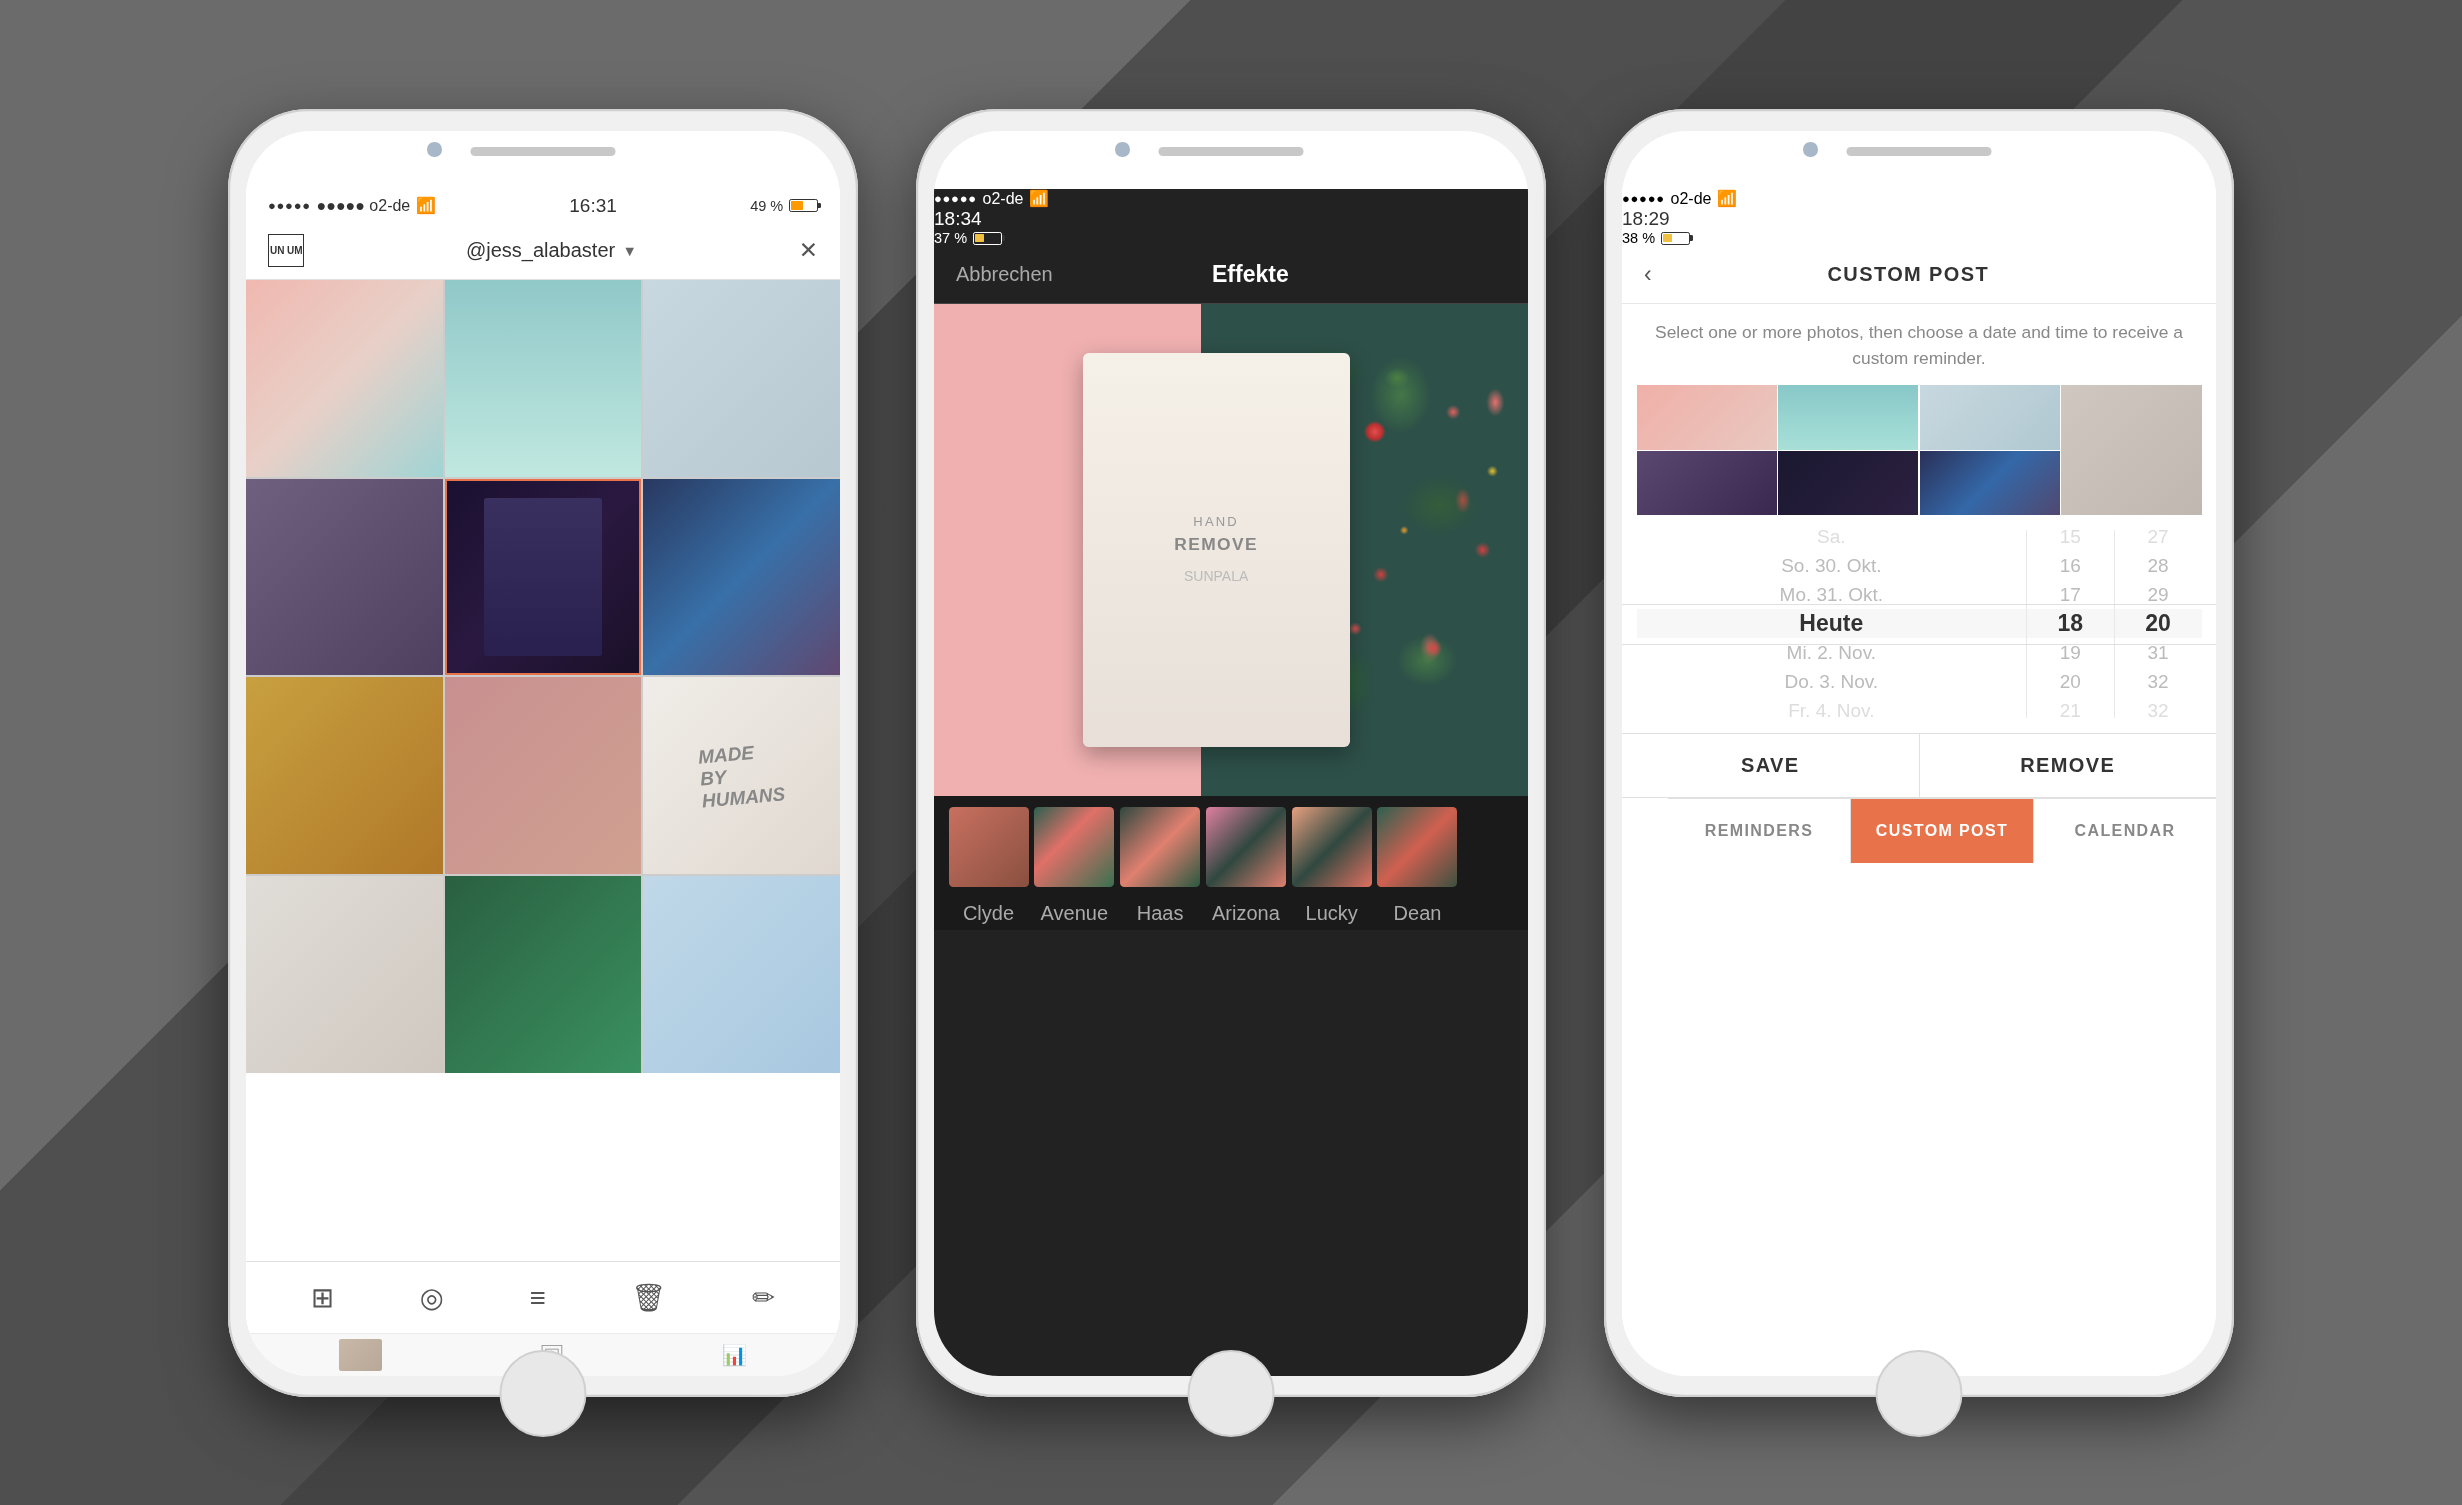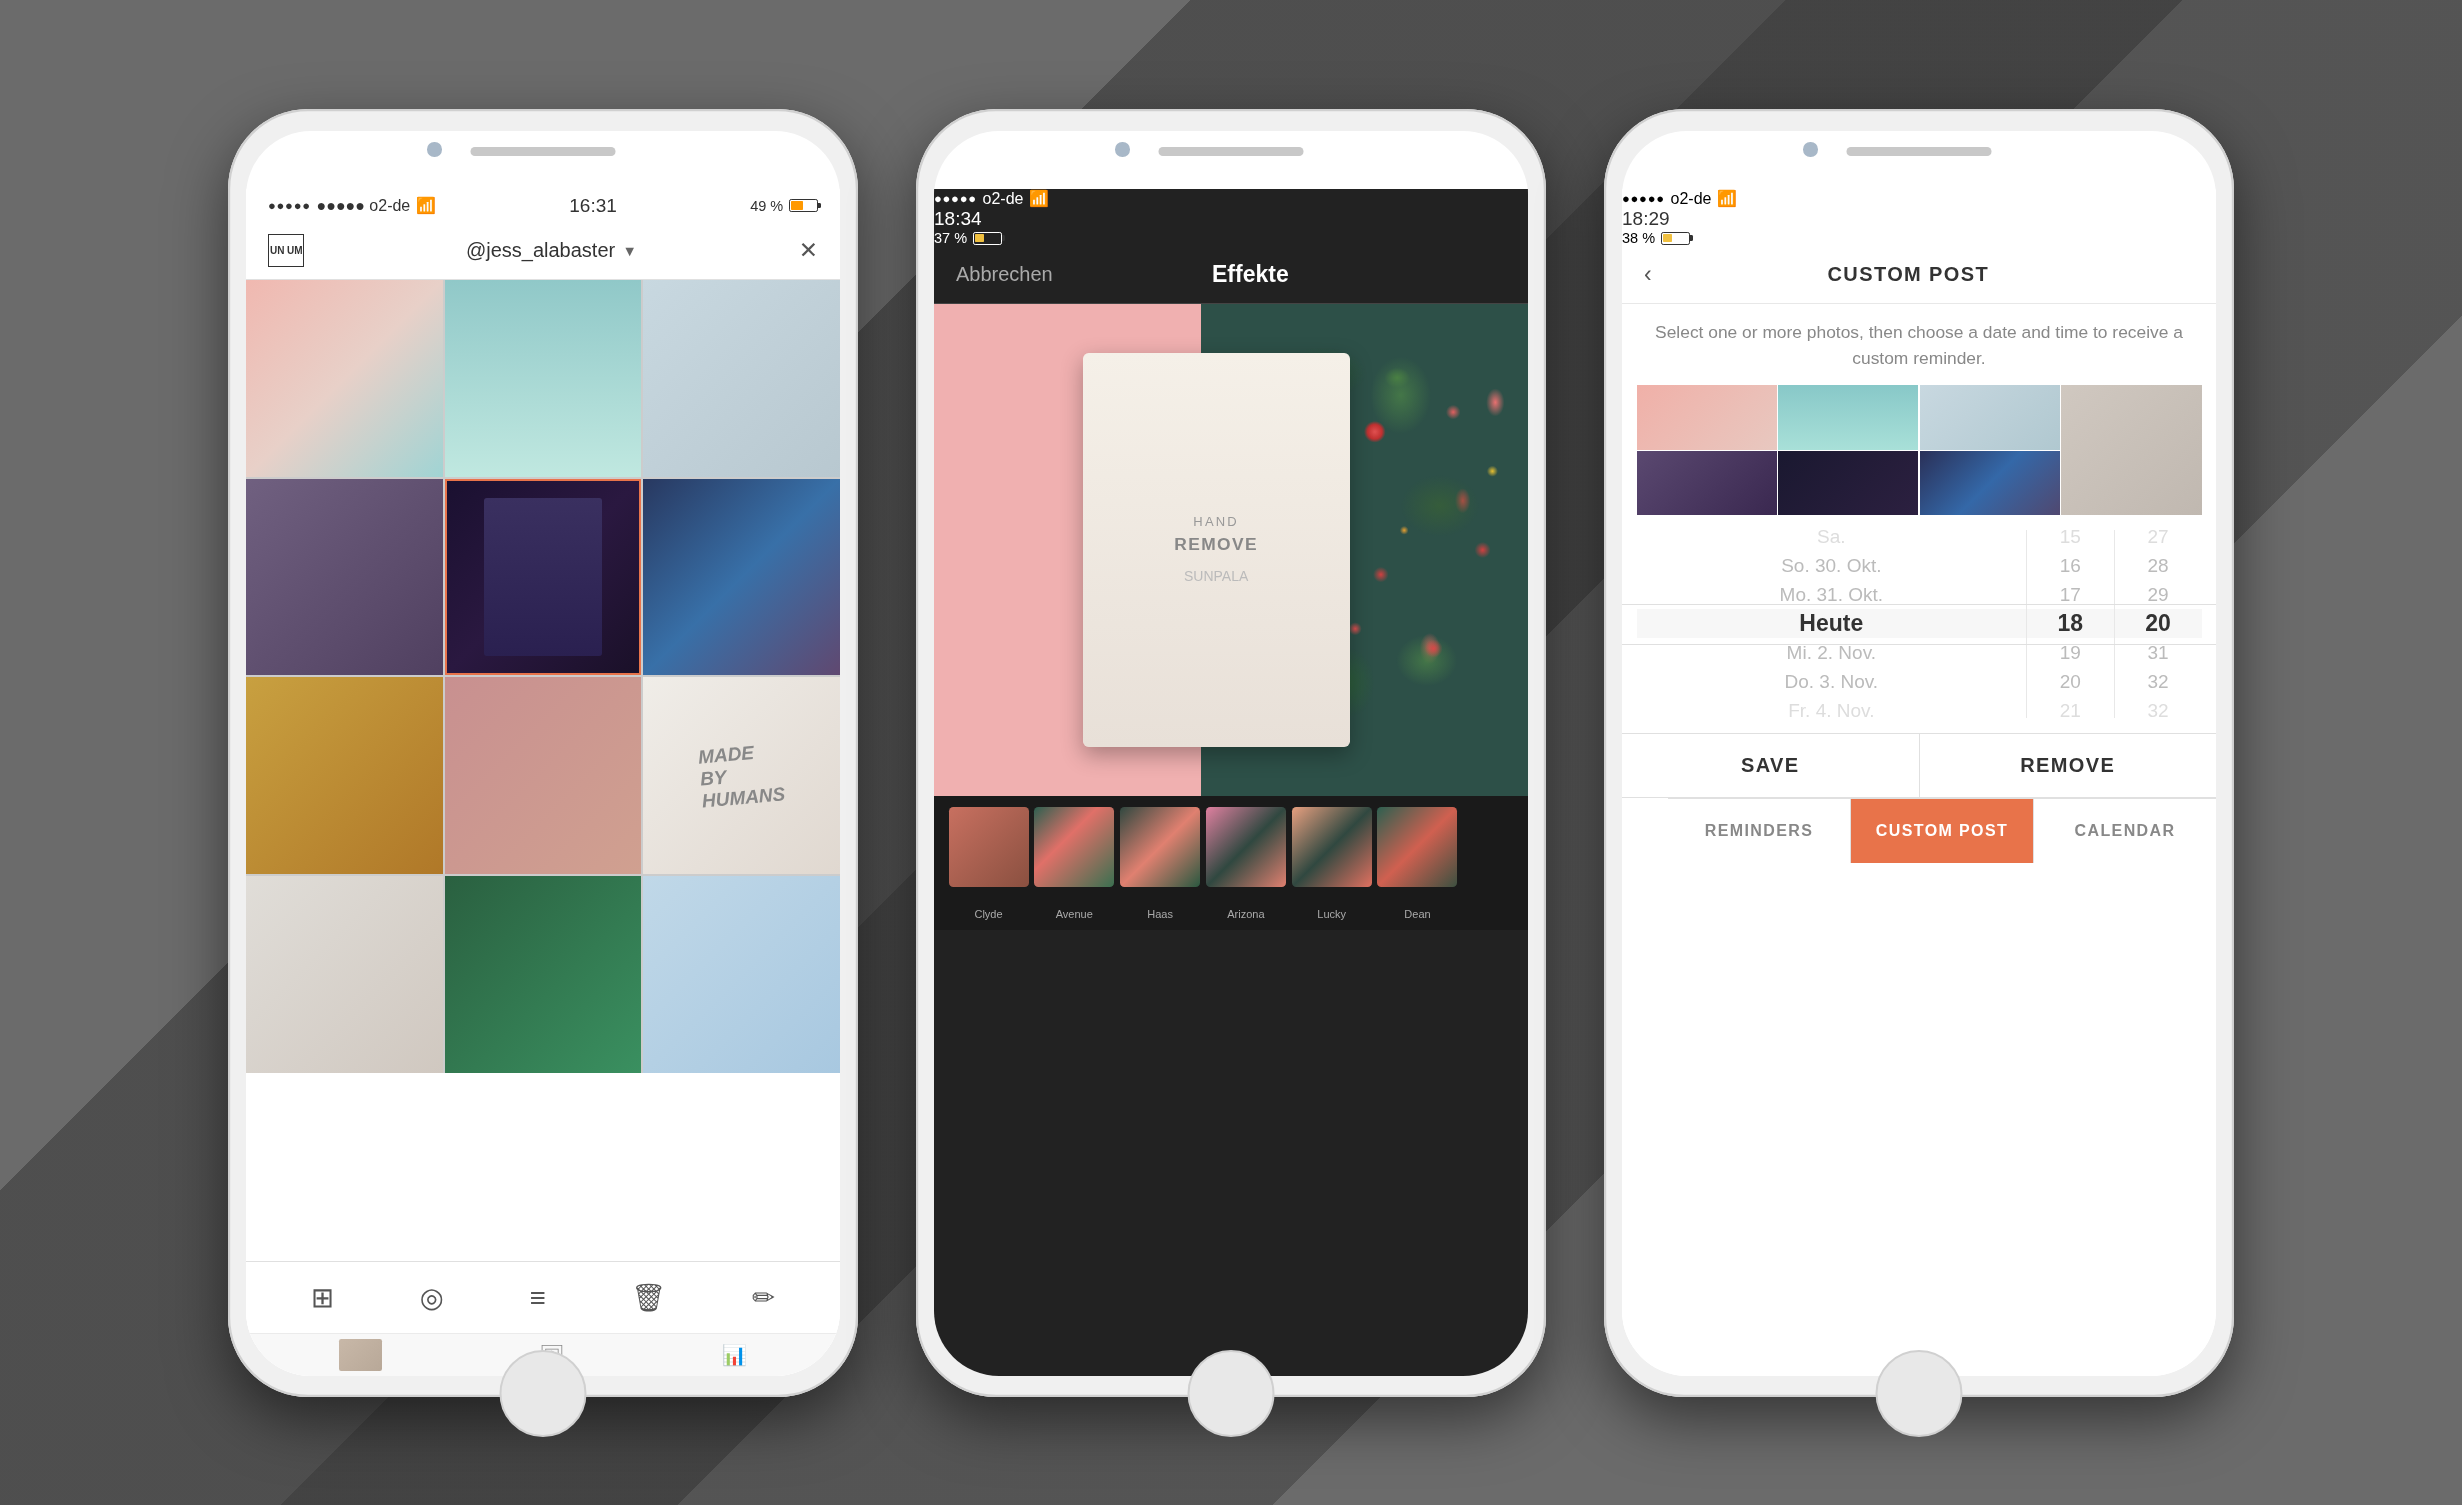--- a/index.html
+++ b/index.html
@@ -317,21 +317,21 @@
       height: 33px;
       background: #1a1a1a;
       display: flex;
       align-items: center;
       gap: 5.8px;
       padding: 0 14.5px;
     }
     .filter-label {
       width: 80px;
       text-align: center;
-      font-size: 11px;
+      font-size: 20px;
       color: #aaa;
       flex-shrink: 0;
     }
     .phone3-nav {
       height: 58px;
       background: #fff;
       display: flex;
       align-items: center;
       justify-content: space-between;
       padding: 0 22px;

